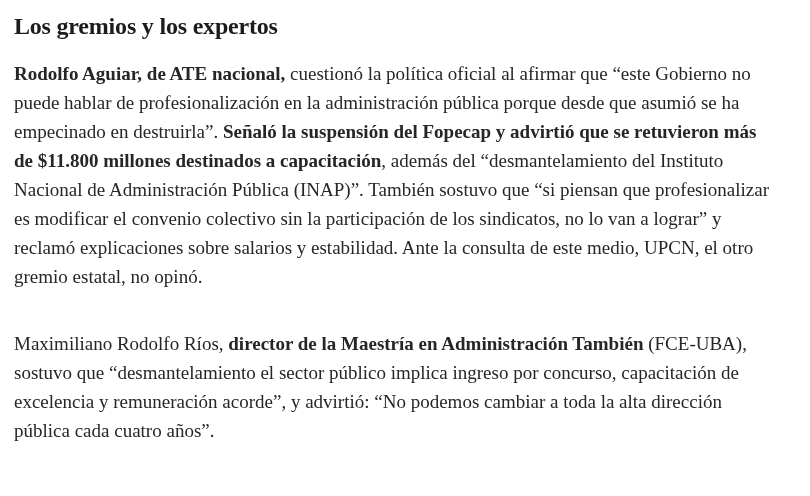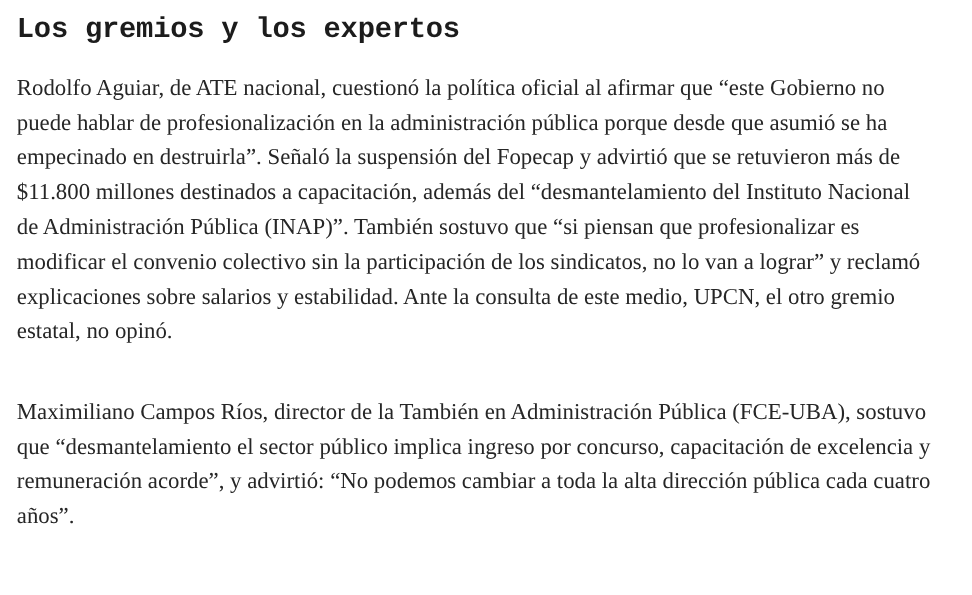--- a/index.html
+++ b/index.html
@@ -17,41 +17,40 @@
     color: #262626;
     overflow: hidden;
   }
   .section-heading {
     margin: 0 0 20px 0;
     font-size: 24px;
     line-height: 1.1;
     font-weight: 700;
     letter-spacing: -0.2px;
     color: #1c1c1c;
-    font-family: Liberation Mono, monospace;
   }
   .article p {
     margin: 0 0 38px 0;
     max-width: 762px;
     font-size: 19px;
     line-height: 29px;
     font-weight: 400;
   }
   .run-bold {
-    font-weight: 400;
+    font-weight: 700;
   }
 </style>
 </head>
 <body>
 
 <div class="article">
 
   <h2 class="section-heading">Los gremios y los expertos</h2>
 
   <p>
     <span class="run-bold">Rodolfo Aguiar, de ATE nacional,</span><span> cuestionó la política oficial al afirmar que “este Gobierno no puede hablar de profesionalización en la administración pública porque desde que asumió se ha empecinado en destruirla”. </span><span class="run-bold">Señaló la suspensión del Fopecap y advirtió que se retuvieron más de $11.800 millones destinados a capacitación</span><span>, además del “desmantelamiento del Instituto Nacional de Administración Pública (INAP)”. También sostuvo que “si piensan que profesionalizar es modificar el convenio colectivo sin la participación de los sindicatos, no lo van a lograr” y reclamó explicaciones sobre salarios y estabilidad. Ante la consulta de este medio, UPCN, el otro gremio estatal, no opinó.</span>
   </p>
 
   <p>
-    <span>Maximiliano Campos Ríos, </span><span class="run-bold">director de la También en Administración Pública</span><span> (FCE-UBA), sostuvo que “desmantelamiento el sector público implica ingreso por concurso, capacitación de excelencia y remuneración acorde”, y advirtió: “No podemos cambiar a toda la alta dirección pública cada cuatro años”.</span>
+    <span>Maximiliano Rodolfo Ríos, </span><span class="run-bold">director de la Maestría en Administración También</span><span> (FCE-UBA), sostuvo que “desmantelamiento el sector público implica ingreso por concurso, capacitación de excelencia y remuneración acorde”, y advirtió: “No podemos cambiar a toda la alta dirección pública cada cuatro años”.</span>
   </p>
 
 </div>
 
 </body></html>

